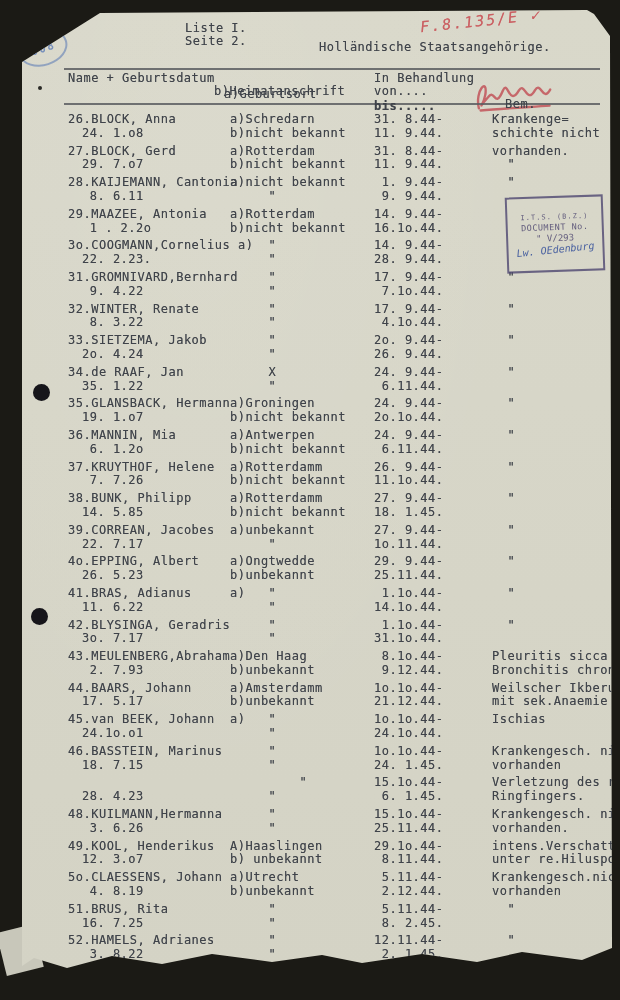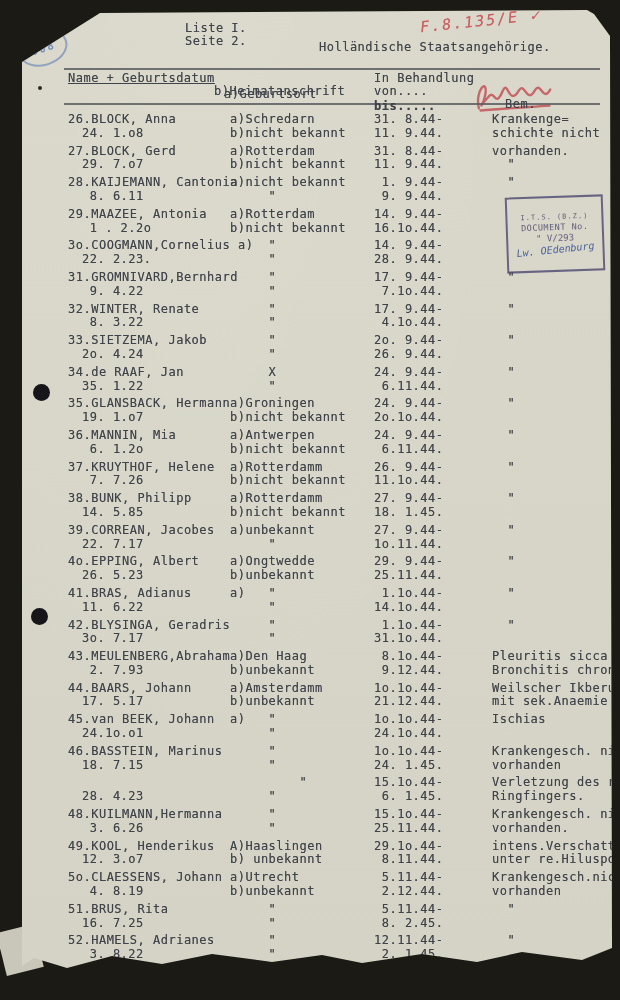--- a/index.html
+++ b/index.html
@@ -50,21 +50,21 @@
     font-style:italic;font-size:15px;letter-spacing:2px;
     color:#c84a50;opacity:.85;transform:rotate(-6deg);
     text-shadow:0 0 .5px rgba(200,74,80,.6);white-space:pre;
   }
   .red-scribble{position:absolute;left:450px;top:66px;transform:rotate(6deg);opacity:.9;}
   .rule{position:absolute;left:42px;width:536px;height:1.6px;background:#5a5d60;opacity:.85;}
   .rule-top{top:58px;}
   .rule-bottom{top:93px;}
   .hdr{position:absolute;left:46px;top:62px;width:532px;height:40px;}
   .hdr span{position:absolute;}
-  .h-c1{left:0;top:0;text-decoration:underline;}
+  .h-c1{left:0;top:0;}
   .h-c2a{left:156px;top:0;margin-top:16px;}
   .h-c2b{left:146px;top:12.8px;}
   .h-c3a{left:306px;top:0;}
   .h-c3b{left:306px;top:12.8px;}
   .h-c3c{left:306px;top:28px;font-weight:bold;}
   .h-c4{left:437px;top:25.6px;}
   .rows{position:absolute;left:46px;top:103px;width:540px;}
   .row{position:relative;height:31.6px;}
   .cell{position:absolute;white-space:pre;}
   .cell.name{left:0;top:0;}

